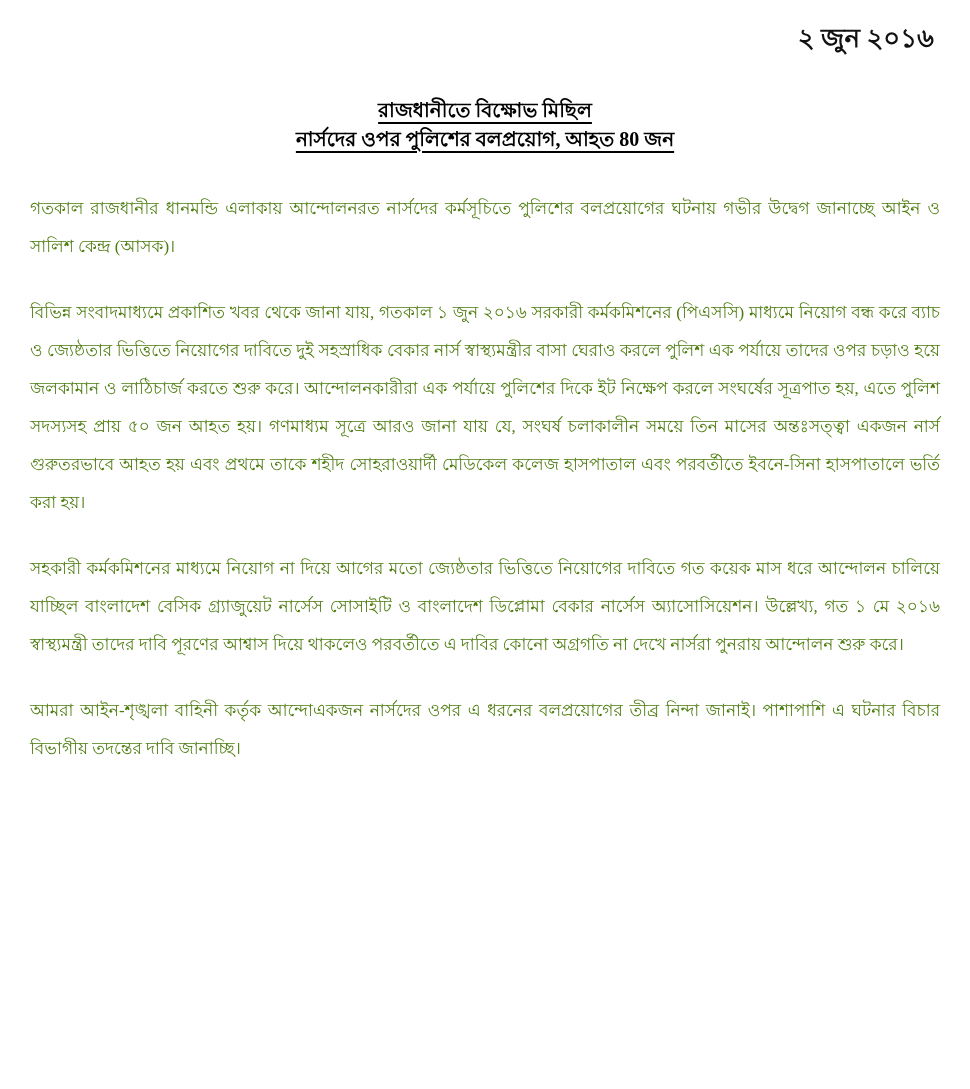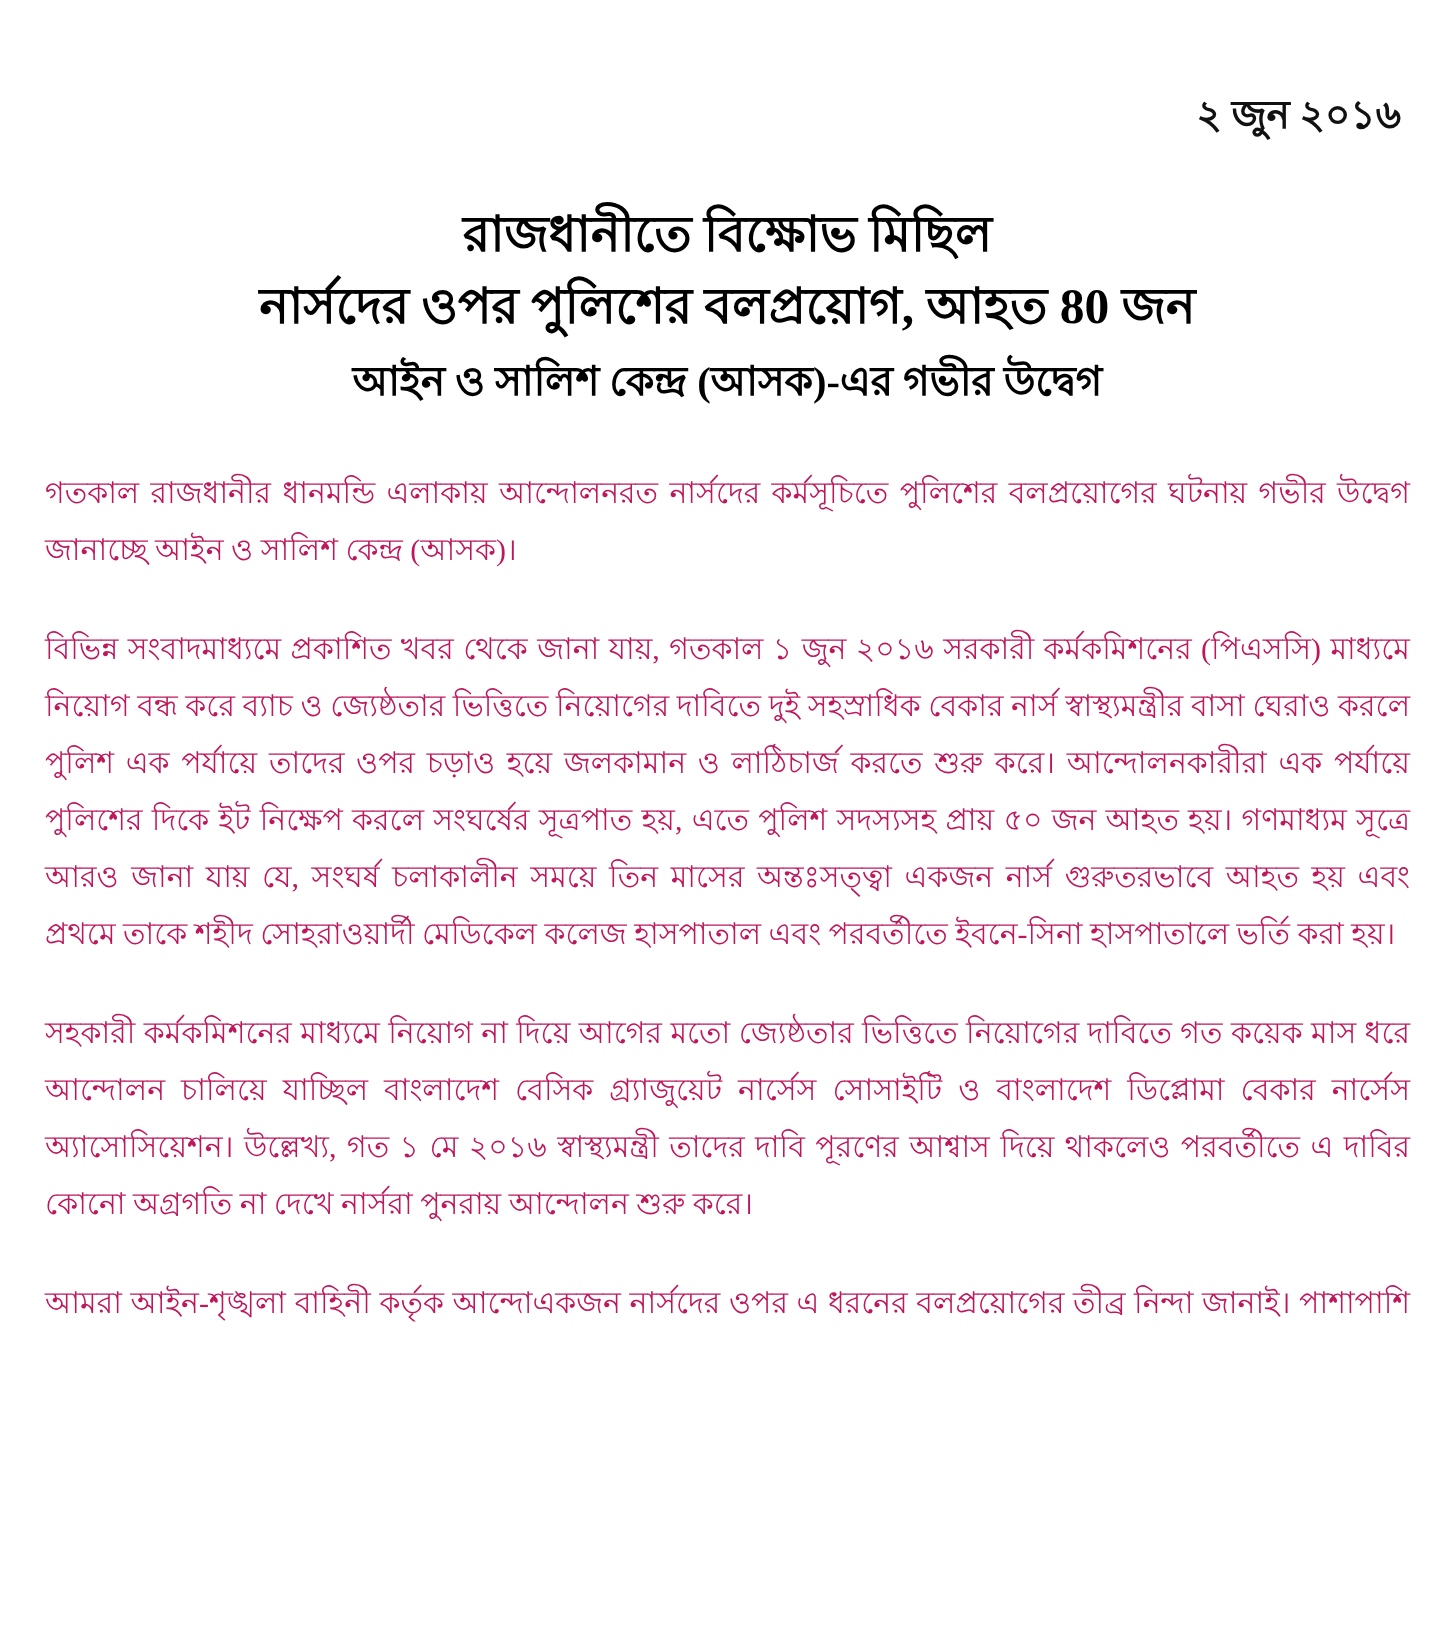--- a/index.html
+++ b/index.html
@@ -4,76 +4,76 @@
 <style>
   * { margin: 0; padding: 0; box-sizing: border-box; }
   html, body {
     background: #ffffff;
     font-family: "Liberation Serif", "DejaVu Serif", serif;
   }
   .page {
     position: relative;
     width: 970px;
     height: 865px;
-    margin: 16px auto;
+    margin: 0 auto;
     background: #ffffff;
     color: #000000;
     overflow: hidden;
-    padding: 40px 30px 0 30px;
+    padding: 18px 30px 0 30px;
   }
   .doc-date {
     text-align: right;
     font-size: 26px;
     font-weight: bold;
     color: #111111;
     padding-right: 6px;
     margin-bottom: 34px;
   }
   .heading-block {
     text-align: center;
     margin-bottom: 36px;
   }
   .title-main {
-    font-size: 33px;
+    font-size: 20px;
     font-weight: bold;
     line-height: 1.45;
     display: inline-block;
+    text-decoration: underline;
     text-underline-offset: 5px;
   }
   .heading-block .title-row { line-height: 1.5; }
   .subtitle {
     font-size: 27px;
     font-weight: bold;
     line-height: 1.5;
     margin-top: 4px;
   }
   .body-text {
-    font-size: 20px;
+    font-size: 17px;
     line-height: 38px;
     text-align: justify;
-    color: #be185d;
+    color: #4d7c0f;
   }
   .body-text p { margin-bottom: 28px; }
   .body-text p:last-child { margin-bottom: 0; }
 </style>
 </head>
 <body>
 
 <div class="page">
 
   <div class="doc-date">২ জুন ২০১৬</div>
 
   <div class="heading-block">
     <div class="title-row">
       <span class="title-main">রাজধানীতে বিক্ষোভ মিছিল</span>
     </div>
     <div class="title-row">
       <span class="title-main">নার্সদের ওপর পুলিশের বলপ্রয়োগ, আহত 80 জন</span>
     </div>
-    <div class="subtitle">আইন ও সালিশ কেন্দ্র (আসক)-এর গভীর উদ্বেগ</div>
   </div>
 
   <div class="body-text">
     <p>গতকাল রাজধানীর ধানমন্ডি এলাকায় আন্দোলনরত নার্সদের কর্মসূচিতে পুলিশের বলপ্রয়োগের ঘটনায় গভীর উদ্বেগ জানাচ্ছে আইন ও সালিশ কেন্দ্র (আসক)।</p>
     <p>বিভিন্ন সংবাদমাধ্যমে প্রকাশিত খবর থেকে জানা যায়, গতকাল ১ জুন ২০১৬ সরকারী কর্মকমিশনের (পিএসসি) মাধ্যমে নিয়োগ বন্ধ করে ব্যাচ ও জ্যেষ্ঠতার ভিত্তিতে নিয়োগের দাবিতে দুই সহস্রাধিক বেকার নার্স স্বাস্থ্যমন্ত্রীর বাসা ঘেরাও করলে পুলিশ এক পর্যায়ে তাদের ওপর চড়াও হয়ে জলকামান ও লাঠিচার্জ করতে শুরু করে। আন্দোলনকারীরা এক পর্যায়ে পুলিশের দিকে ইট নিক্ষেপ করলে সংঘর্ষের সূত্রপাত হয়, এতে পুলিশ সদস্যসহ প্রায় ৫০ জন আহত হয়। গণমাধ্যম সূত্রে আরও জানা যায় যে, সংঘর্ষ চলাকালীন সময়ে তিন মাসের অন্তঃসত্ত্বা একজন নার্স গুরুতরভাবে আহত হয় এবং প্রথমে তাকে শহীদ সোহরাওয়ার্দী মেডিকেল কলেজ হাসপাতাল এবং পরবর্তীতে ইবনে-সিনা হাসপাতালে ভর্তি করা হয়।</p>
     <p>সহকারী কর্মকমিশনের মাধ্যমে নিয়োগ না দিয়ে আগের মতো জ্যেষ্ঠতার ভিত্তিতে নিয়োগের দাবিতে গত কয়েক মাস ধরে আন্দোলন চালিয়ে যাচ্ছিল বাংলাদেশ বেসিক গ্র্যাজুয়েট নার্সেস সোসাইটি ও বাংলাদেশ ডিপ্লোমা বেকার নার্সেস অ্যাসোসিয়েশন। উল্লেখ্য, গত ১ মে ২০১৬ স্বাস্থ্যমন্ত্রী তাদের দাবি পূরণের আশ্বাস দিয়ে থাকলেও পরবর্তীতে এ দাবির কোনো অগ্রগতি না দেখে নার্সরা পুনরায় আন্দোলন শুরু করে।</p>
     <p>আমরা আইন-শৃঙ্খলা বাহিনী কর্তৃক আন্দোএকজন নার্সদের ওপর এ ধরনের বলপ্রয়োগের তীব্র নিন্দা জানাই। পাশাপাশি এ ঘটনার বিচার বিভাগীয় তদন্তের দাবি জানাচ্ছি।</p>
   </div>
 
 </div>

